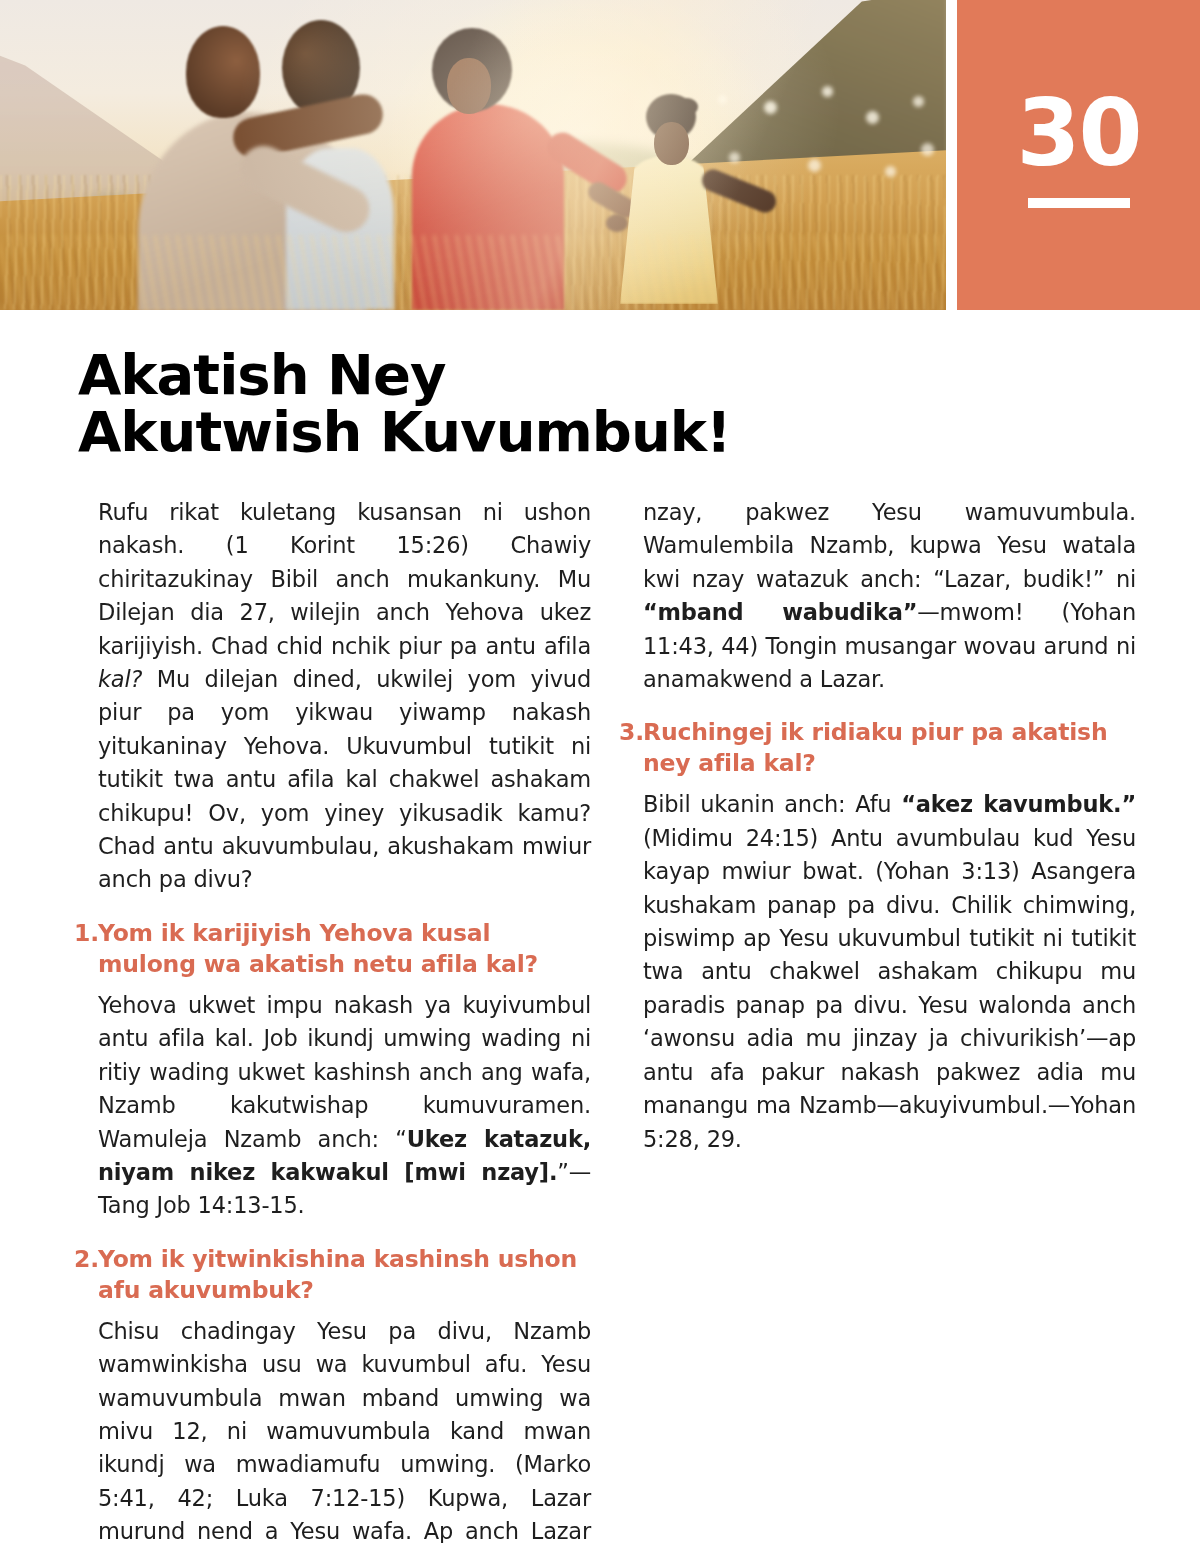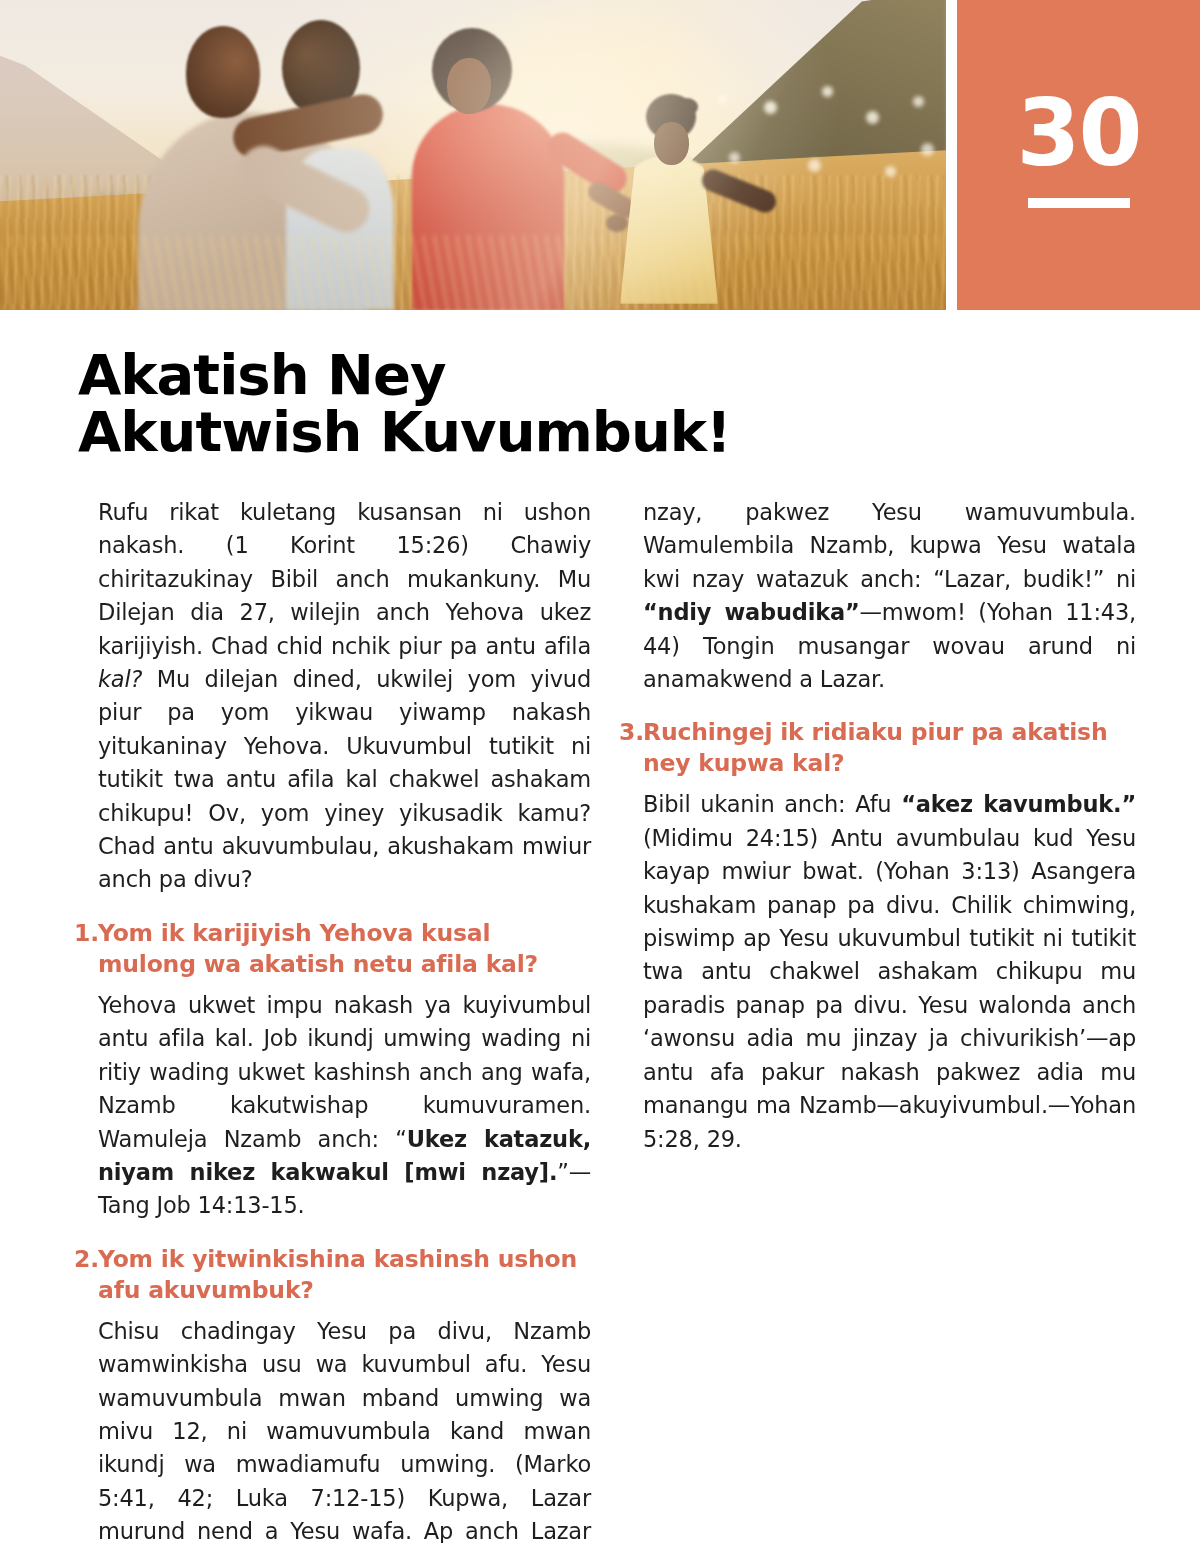--- a/index.html
+++ b/index.html
@@ -164,17 +164,17 @@
 
 <div class="columns">
   <div class="col" id="col-left">
       <p class="para"><span>Rufu rikat kuletang kusansan ni ushon nakash. (1 Korint 15:26) Chawiy chiritazukinay Bibil anch mukankuny. Mu Dilejan dia 27, wilejin anch Yehova ukez karijiyish. Chad chid nchik piur pa antu afila </span><i>kal?</i><span> Mu dilejan dined, ukwilej yom yivud piur pa yom yikwau yiwamp nakash yitukaninay Yehova. Ukuvumbul tutikit ni tutikit twa antu afila kal chakwel ashakam chikupu! Ov, yom yiney yikusadik kamu? Chad antu akuvumbulau, akushakam mwiur anch pa divu?</span></p>
       <div class="question"><span class="qnum">1.</span><span class="qtext">Yom ik karijiyish Yehova kusal mulong wa akatish netu afila kal?</span></div>
       <p class="para"><span>Yehova ukwet impu nakash ya kuyivumbul antu afila kal. Job ikundj umwing wading ni ritiy wading ukwet kashinsh anch ang wafa, Nzamb kakutwishap kumuvuramen. Wamuleja Nzamb anch: “</span><b>Ukez katazuk, niyam nikez kakwakul [mwi nzay].</b><span>”—Tang Job 14:13-15.</span></p>
       <div class="question"><span class="qnum">2.</span><span class="qtext">Yom ik yitwinkishina kashinsh ushon afu akuvumbuk?</span></div>
       <p class="para cont"><span>Chisu chadingay Yesu pa divu, Nzamb wamwinkisha usu wa kuvumbul afu. Yesu wamuvumbula mwan mband umwing wa mivu 12, ni wamuvumbula kand mwan ikundj wa mwadiamufu umwing. (Marko 5:41, 42; Luka 7:12-15) Kupwa, Lazar murund nend a Yesu wafa. Ap anch Lazar wading wasalang kal machuku manying mwi</span></p>
     </div>
   <div class="col" id="col-right">
-      <p class="para"><span>nzay, pakwez Yesu wamuvumbula. Wamulembila Nzamb, kupwa Yesu watala kwi nzay watazuk anch: “Lazar, budik!” ni </span><b>“ndiy wabudika”</b><span>—mwom! (Yohan 11:43, 44) Tongin musangar wovau arund ni anamakwend a Lazar.</span></p>
-      <div class="question"><span class="qnum">3.</span><span class="qtext">Ruchingej ik ridiaku piur pa akatish ney kupwa kal?</span></div>
+      <p class="para"><span>nzay, pakwez Yesu wamuvumbula. Wamulembila Nzamb, kupwa Yesu watala kwi nzay watazuk anch: “Lazar, budik!” ni </span><b>“mband wabudika”</b><span>—mwom! (Yohan 11:43, 44) Tongin musangar wovau arund ni anamakwend a Lazar.</span></p>
+      <div class="question"><span class="qnum">3.</span><span class="qtext">Ruchingej ik ridiaku piur pa akatish ney afila kal?</span></div>
       <p class="para"><span>Bibil ukanin anch: Afu </span><b>“akez kavumbuk.”</b><span> (Midimu 24:15) Antu avumbulau kud Yesu kayap mwiur bwat. (Yohan 3:13) Asangera kushakam panap pa divu. Chilik chimwing, piswimp ap Yesu ukuvumbul tutikit ni tutikit twa antu chakwel ashakam chikupu mu paradis panap pa divu. Yesu walonda anch ‘awonsu adia mu jinzay ja chivurikish’—ap antu afa pakur nakash pakwez adia mu manangu ma Nzamb—akuyivumbul.—Yohan 5:28, 29.</span></p>
     </div>
 </div>
 
 </body></html>

